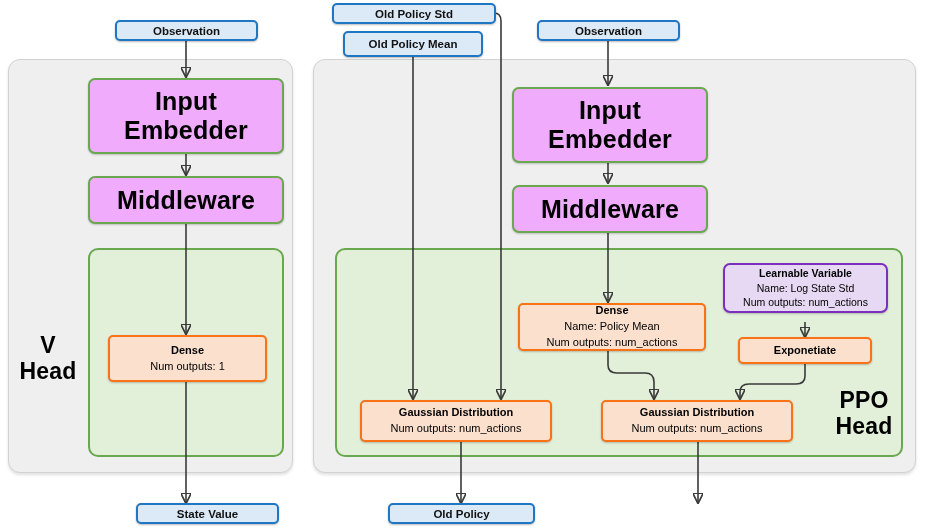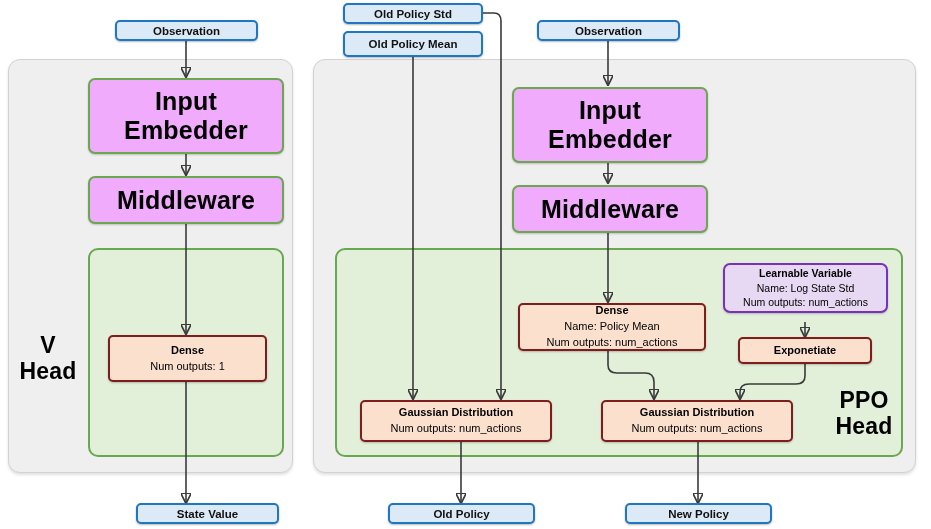--- a/index.html
+++ b/index.html
@@ -53,21 +53,21 @@
     border-radius:7px;
     box-shadow:0 1px 2px rgba(0,0,0,0.20);
     color:#000;
     font-weight:bold;
   }
   .mod-box .big{font-size:25px;letter-spacing:.2px;}
 
   
   .op-box{
     background:#fbe0ce;
-    border:2px solid #7f1d1d;
+    border:2px solid #f97316;
     border-radius:5px;
     box-shadow:0 1px 2px rgba(0,0,0,0.22);
     color:#000;
     font-size:11px;
     line-height:1.45;
   }
   .op-box .ttl{font-weight:bold;}
 
   
   .var-box{
@@ -150,21 +150,21 @@
 
   <div class="node op-box" style="left:108px;top:335px;width:159px;height:47px;">
     <span class="ttl">Dense</span>
     <span>Num outputs: 1</span>
   </div>
 
   <div class="node io-box" style="left:115px;top:503px;width:143px;height:21px;margin-left:21px;">
     <span>State Value</span>
   </div>
 
-  <div class="node io-box" style="left:343px;top:3px;width:140px;height:21px;">
+  <div class="node io-box" style="left:332px;top:3px;width:164px;height:21px;">
     <span>Old Policy Std</span>
   </div>
 
   <div class="node io-box" style="left:343px;top:31px;width:140px;height:26px;">
     <span>Old Policy Mean</span>
   </div>
 
   <div class="node io-box" style="left:537px;top:20px;width:143px;height:21px;">
     <span>Observation</span>
   </div>
@@ -200,17 +200,14 @@
 
   <div class="node op-box" style="left:601px;top:400px;width:192px;height:42px;">
     <span class="ttl">Gaussian Distribution</span>
     <span>Num outputs: num_actions</span>
   </div>
 
   <div class="node io-box" style="left:388px;top:503px;width:147px;height:21px;">
     <span>Old Policy</span>
   </div>
 
-  <div class="node io-box" style="left:625px;top:503px;width:147px;height:21px;">
-    <span>New Policy</span>
-  </div>
 
 </div>
 
 </body></html>

